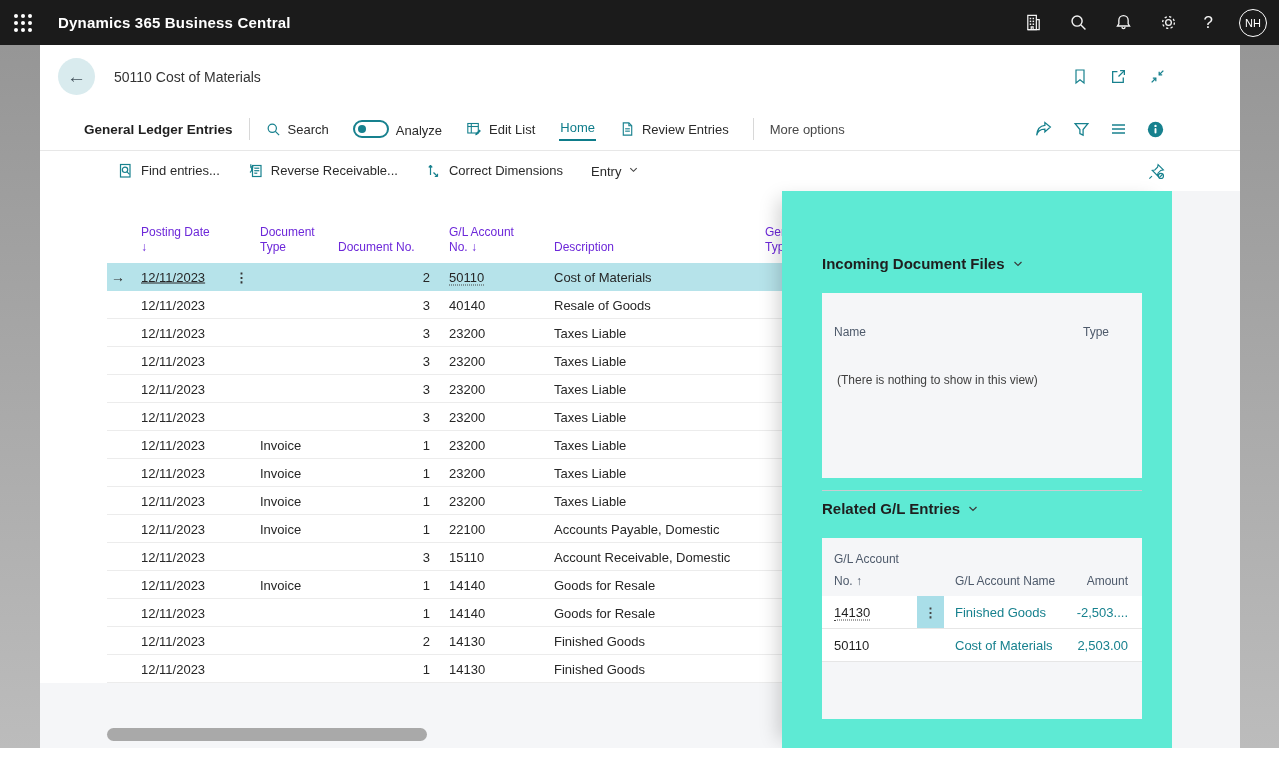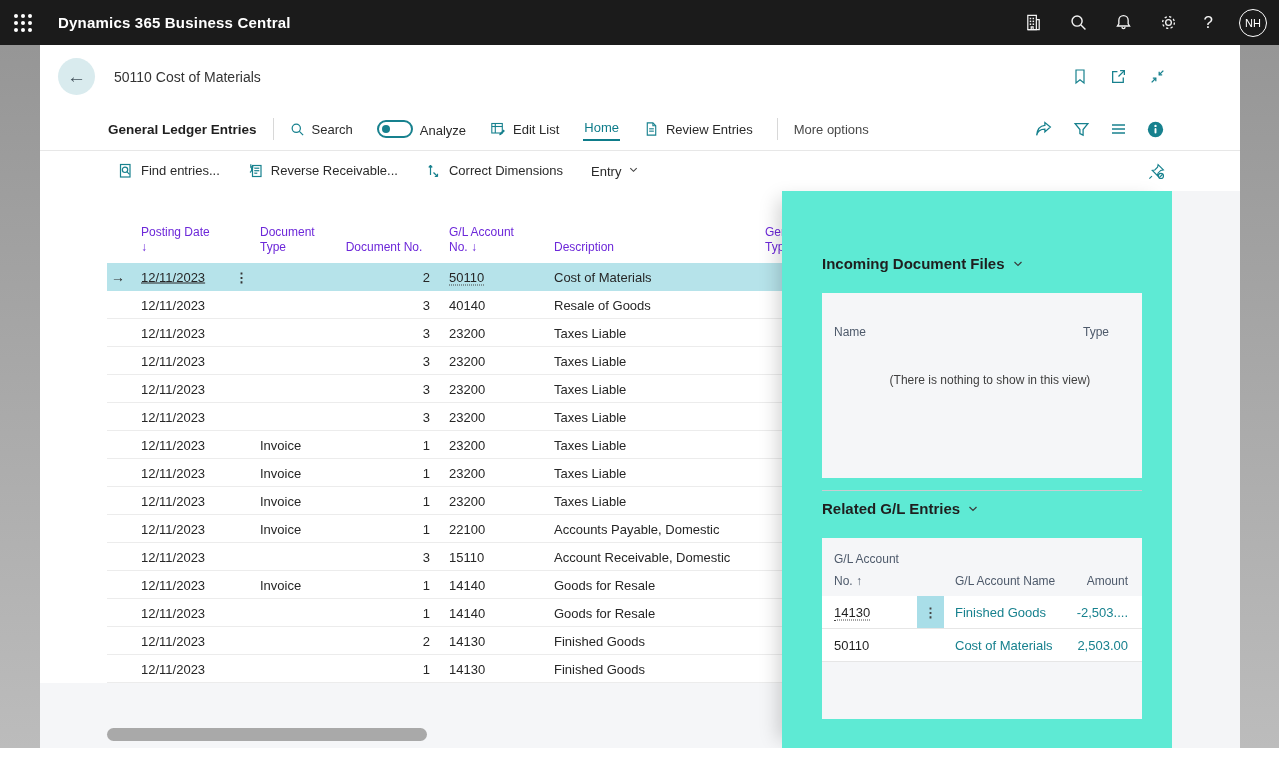--- a/index.html
+++ b/index.html
@@ -25,42 +25,42 @@
 
   
   .page-header{position:absolute;top:0;left:0;width:1200px;height:63px;display:flex;align-items:center;background:#fff}
   .back-btn{width:37px;height:37px;border-radius:50%;background:#d9ebee;margin-left:18px;display:grid;place-items:center;cursor:pointer}
   .back-arrow{font-size:19px;color:#44535c;line-height:1}
   .page-title{margin-left:19px;font-size:14px;color:#333}
   .ph-icons{margin-left:auto;margin-right:74px;display:flex;align-items:center;gap:22px}
   .ph-icons>span{cursor:pointer}
 
   
-  .ribbon1{position:absolute;top:63px;left:0;width:1200px;height:43px;border-bottom:1px solid #e7e7e7;display:flex;align-items:center;padding-left:68px;font-size:13px;color:#2a2a2a;background:#fff}
+  .ribbon1{position:absolute;top:63px;left:0;width:1200px;height:43px;border-bottom:1px solid #e7e7e7;display:flex;align-items:center;padding-left:44px;font-size:13px;color:#2a2a2a;background:#fff}
   .caption{font-weight:700;font-size:13.5px;color:#1f1f1f;cursor:pointer;margin-right:16px}
   .vdiv{width:1px;height:22px;background:#d8d8d8;margin-right:16px}
   .ritem{display:flex;align-items:flex-end;gap:7px;margin-right:24px;cursor:pointer;white-space:nowrap}
   .toggle{width:36px;height:18px;border:2px solid #17818e;border-radius:10px;position:relative;cursor:pointer;background:#fff}
   .toggle::after{content:"";position:absolute;left:3px;top:3px;width:8px;height:8px;border-radius:50%;background:#17818e}
   .home-tab{color:#0e7c8a;border-bottom:2px solid #0e7c8a;padding:3px 1px 4px;margin-right:24px;cursor:pointer}
   .more-options{color:#484848}
   .ribbon-icons{margin-left:auto;margin-right:76px;display:flex;align-items:center;gap:20px}
   .ribbon-icons>span{cursor:pointer}
 
   
   .ribbon2{position:absolute;top:106px;left:0;width:1200px;height:40px;display:flex;align-items:center;padding-left:78px;font-size:13px;color:#2a2a2a;background:#fff}
   .ritem2{display:flex;align-items:flex-start;gap:7px;margin-right:28px;cursor:pointer;white-space:nowrap}
   .chev{color:#444}
   .pin{margin-left:auto;margin-right:74px;cursor:pointer}
 
   
   .table-pane{position:absolute;top:146px;left:0;width:742px;height:557px;overflow:hidden;background:#fff}
   .t-headers{position:absolute;top:22px;left:0;width:742px;height:44px;font-size:12px;color:#6d28d9}
   .th{position:absolute;bottom:2px;display:flex;flex-direction:column;justify-content:flex-end;line-height:15px;cursor:pointer;white-space:nowrap}
-  .th.right{align-items:center}
+  .th.right{align-items:flex-start}
   .th-date{left:101px}.th-doctype{left:220px}.th-docno{left:298px;width:92px}.th-glno{left:409px}.th-desc{left:514px}.th-gen{left:725px;width:60px}
   .t-rows{position:absolute;top:72px;left:67px;width:675px}
   .gl-row{position:relative;height:28px;border-bottom:1px solid #ececec;font-size:13px;color:#262626;cursor:pointer;background:#fff}
   .gl-row.selected{background:#b6e3ea;border-bottom-color:#b6e3ea}
   .c{position:absolute;top:50%;transform:translateY(-50%);white-space:nowrap}
   .c-arrow{left:4px;display:none;font-size:14px;color:#2b2b2b}
   .c-ell{left:128px;display:none;color:#333;font-weight:700}
   .gl-row.selected .c-arrow,.gl-row.selected .c-ell{display:block}
   .c-date{left:34px}
   .gl-row.selected .c-date{text-decoration:underline}
@@ -76,21 +76,21 @@
   .factbox{position:absolute;top:146px;left:742px;width:458px;height:557px;background:#f4f5f7}
   .factbox-white{position:absolute;top:0;left:0;width:390px;height:557px;background:#5eead4;box-shadow:-12px 0 18px -8px rgba(0,0,0,.18)}
   .fb-title{position:absolute;left:40px;width:320px;display:flex;align-items:center;gap:7px;font-size:15px;font-weight:700;color:#1f1f1f;cursor:pointer;white-space:nowrap}
   .fb-title .chev{color:#3a3a3a}
   .fbt-incoming{top:64px}
   .fbt-related{top:309px}
   .fb-box{position:absolute;left:40px;width:320px;background:#f5f6f8;font-size:12px;color:#4e5a6b}
   .box1{top:102px;height:185px}
   .box1 .h-name{position:absolute;left:12px;top:32px}
   .box1 .h-type{position:absolute;left:261px;top:32px}
-  .box1 .empty{position:absolute;left:8px;top:80px;width:100%;text-align:center;color:#3f3f3f}
+  .box1 .empty{position:absolute;left:15px;top:80px;width:100%;color:#3f3f3f}
   .fb-divider{position:absolute;top:299px;left:40px;width:320px;height:1px;background:#c9ccd1}
   .box2{top:347px;height:181px}
   .b2h{position:absolute;white-space:nowrap}
   .b2h.l1{left:12px;top:14px}
   .b2h.l2{left:12px;top:36px}
   .b2h.name{left:133px;top:36px}
   .b2h.amt{right:14px;top:36px}
   .rel-rows{position:absolute;top:58px;left:0;width:320px}
   .rel-row{position:relative;height:33px;background:#fff;border-bottom:1px solid #e6e6e6;font-size:13px;cursor:pointer}
   .r-no{position:absolute;left:12px;top:50%;transform:translateY(-50%);color:#1f1f1f}

